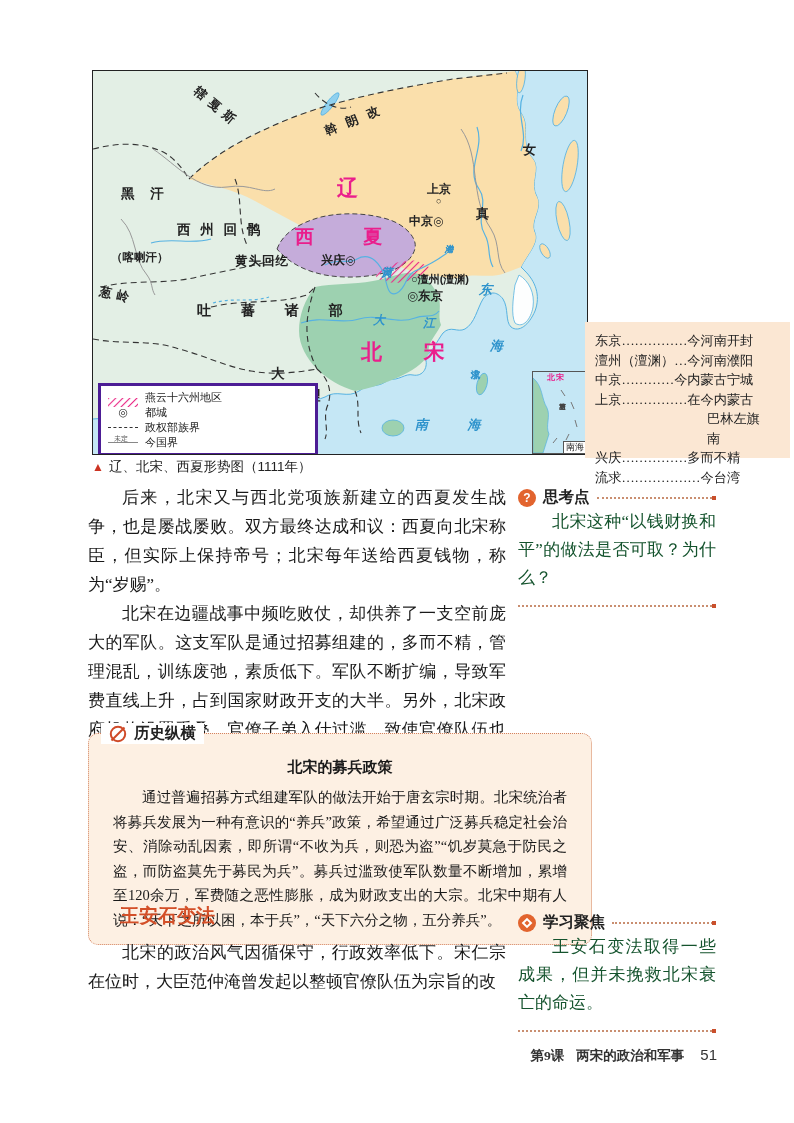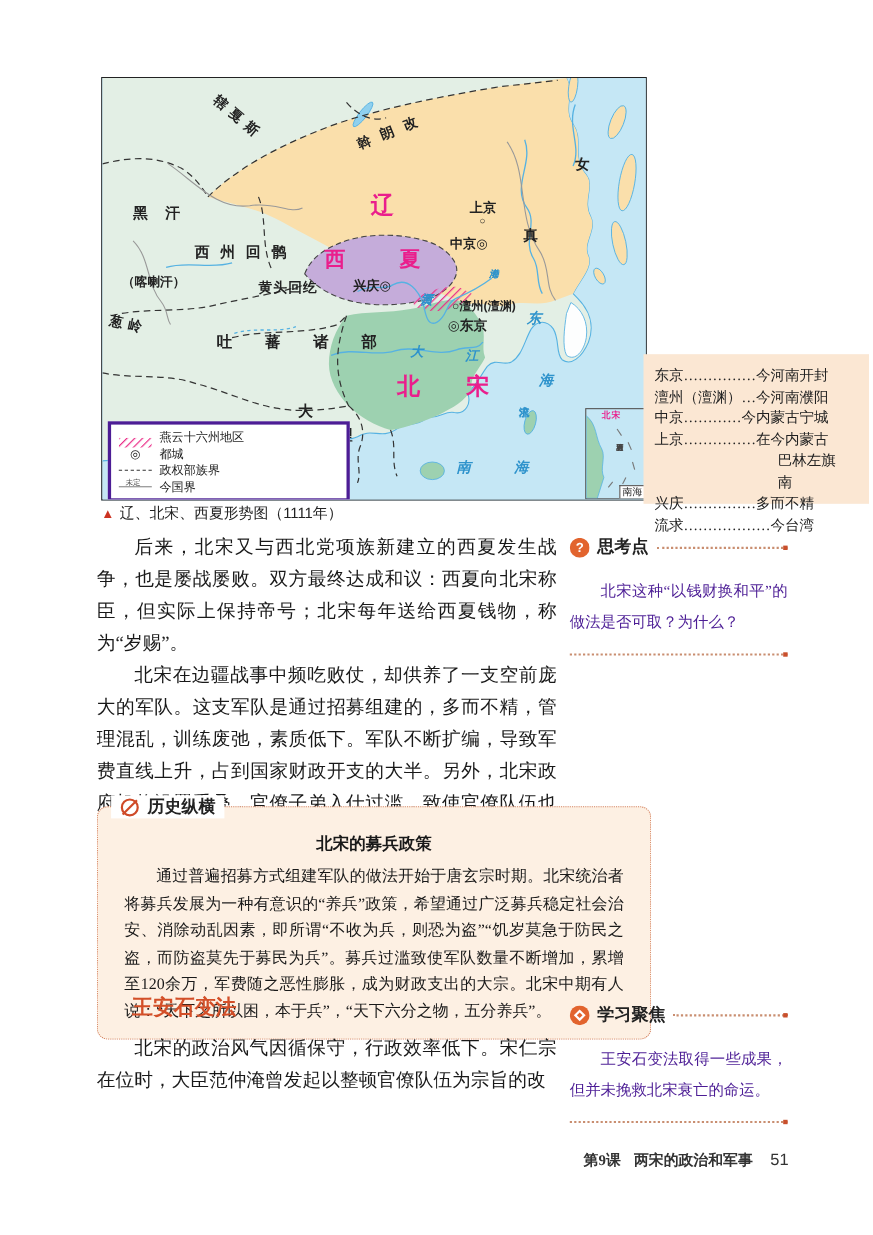--- a/index.html
+++ b/index.html
@@ -30,21 +30,21 @@
   .bodycol p{margin:0;text-indent:2em;}
   .section-head{position:absolute;left:120px;top:903px;font-family:"Liberation Sans","DejaVu Sans",sans-serif;font-weight:700;font-size:19px;color:#d34f28;}
   
   .sidebox{position:absolute;left:518px;width:198px;}
   .sb-head{display:flex;align-items:center;gap:7px;}
   .sb-title{font-family:"Liberation Sans","DejaVu Sans",sans-serif;font-weight:700;font-size:15.5px;color:#222;white-space:nowrap;}
   .dotline{flex:1;height:0;border-top:2px dotted #c98e70;position:relative;}
   .dotline::after{content:"";position:absolute;right:0;top:-3px;width:4px;height:4px;background:#c94f2c;}
   .dotline-full{height:0;border-top:2px dotted #c98e70;position:relative;margin-top:13px;}
   .dotline-full::after{content:"";position:absolute;right:0;top:-3px;width:4px;height:4px;background:#c94f2c;}
-  .sb-text{margin-top:17px;font-size:14px;line-height:28px;color:#4c1d95;text-align:justify;text-indent:2em;}
+  .sb-text{margin-top:0;font-size:17px;line-height:28px;color:#14532d;text-align:justify;text-indent:2em;}
   .sb-icon{width:18px;height:18px;flex:0 0 18px;}
   
   .extbox{position:absolute;left:88px;top:733px;width:504px;box-sizing:border-box;background:#fdf0e3;border:1.6px dotted #d4825f;border-radius:10px;padding:22px 24px 12px 24px;}
   .ext-title{position:absolute;left:12px;top:-11px;background:#fff;display:flex;align-items:center;gap:7px;padding:0 8px;}
   .ext-heading{text-align:center;font-family:"Liberation Sans","DejaVu Sans",sans-serif;font-weight:700;font-size:15px;color:#191919;margin:2px 0 8px 0;}
   .ext-text{font-size:14.5px;line-height:24.5px;text-align:justify;text-indent:2em;color:#191919;}
   
   .footer{position:absolute;left:300px;top:1046px;width:417px;text-align:right;color:#333;}
   .footer .lesson,.footer .ftitle{font-weight:700;font-size:13.5px;}
   .footer .ftitle{margin-left:12px;}

